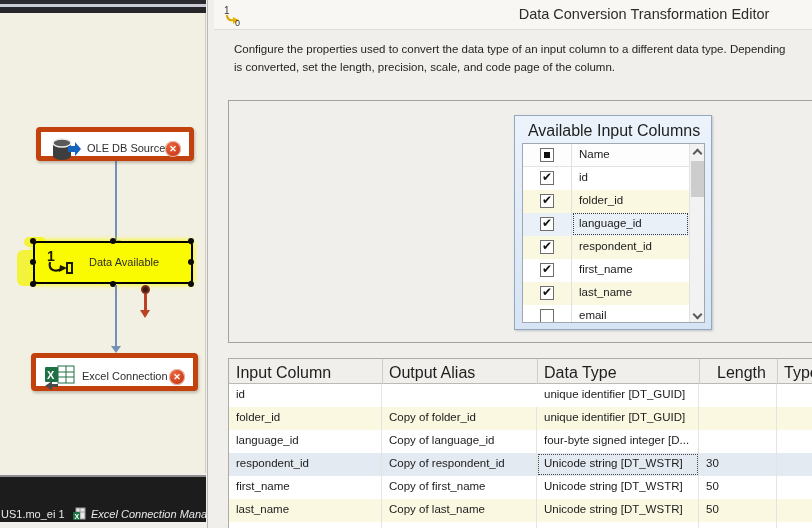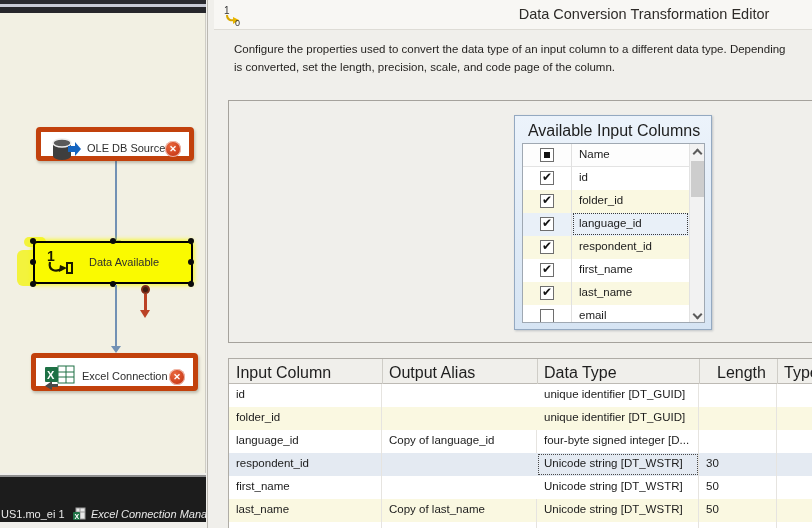--- a/index.html
+++ b/index.html
@@ -295,42 +295,45 @@
         <div class="grid-body" id="grid-body">
   <div class="g-row">
     <div class="g-cell c-input">id</div>
     <div class="g-cell c-type">unique identifier [DT_GUID]</div>
     <div class="g-cell c-len"></div>
     <div class="g-cell c-prec"></div>
   </div>
 
   <div class="g-row zebra">
     <div class="g-cell c-input">folder_id</div>
+    <div class="g-cell c-alias">Copy of folder_id</div>
     <div class="g-cell c-type">unique identifier [DT_GUID]</div>
     <div class="g-cell c-len"></div>
     <div class="g-cell c-prec"></div>
   </div>
 
   <div class="g-row">
     <div class="g-cell c-input">language_id</div>
     <div class="g-cell c-type">four-byte signed integer [D...</div>
     <div class="g-cell c-alias">Copy of language_id</div>
     <div class="g-cell c-len"></div>
     <div class="g-cell c-prec"></div>
   </div>
 
   <div class="g-row selected">
     <div class="g-cell c-input">respondent_id</div>
+    <div class="g-cell c-alias">Copy of respondent_id</div>
     <div class="g-cell c-type cell-focused">Unicode string [DT_WSTR]</div>
     <div class="g-cell c-len">30</div>
     <div class="g-cell c-prec"></div>
   </div>
 
   <div class="g-row">
     <div class="g-cell c-input">first_name</div>
+    <div class="g-cell c-alias">Copy of first_name</div>
     <div class="g-cell c-type">Unicode string [DT_WSTR]</div>
     <div class="g-cell c-len">50</div>
     <div class="g-cell c-prec"></div>
   </div>
 
   <div class="g-row zebra">
     <div class="g-cell c-input">last_name</div>
     <div class="g-cell c-alias">Copy of last_name</div>
     <div class="g-cell c-type">Unicode string [DT_WSTR]</div>
     <div class="g-cell c-len">50</div>

